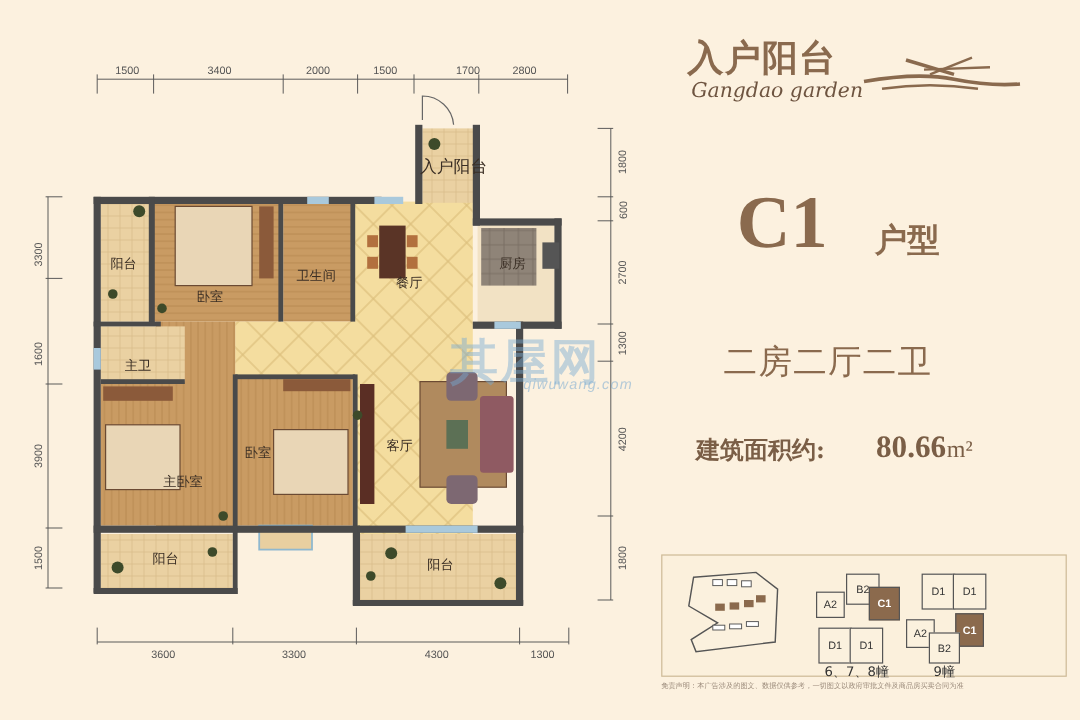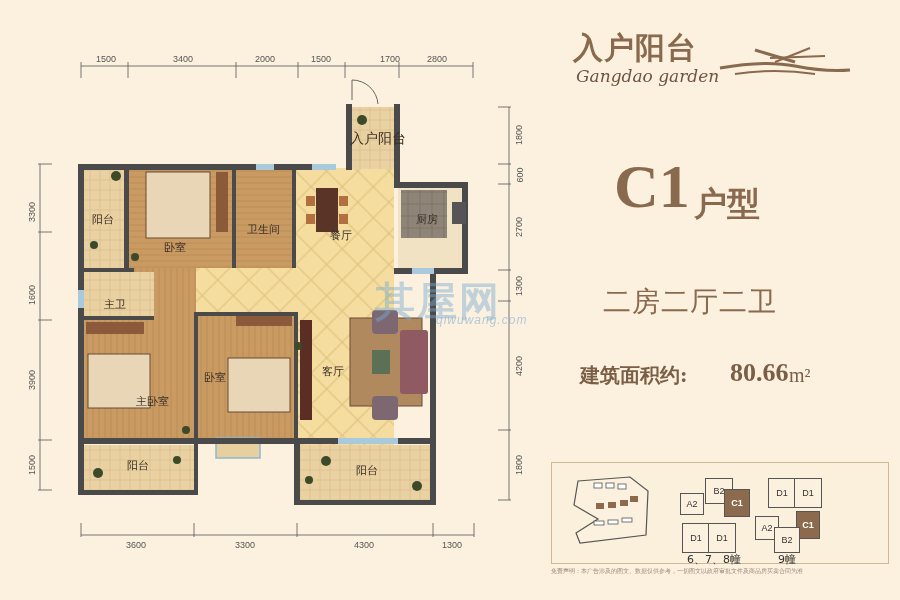--- a/index.html
+++ b/index.html
@@ -4,21 +4,21 @@
 <style>
   html,body{margin:0;padding:0;}
   body{width:900px;height:600px;background:#fcf1df;position:relative;overflow:hidden;font-family:"DejaVu Sans",sans-serif;color:#5a4a3a;}
   .abs{position:absolute;}
   .dim-label{position:absolute;font-size:9px;color:#555;font-family:"Liberation Sans",sans-serif;}
   .vlabel{transform:rotate(-90deg);transform-origin:center;white-space:nowrap;}
   .room-label{position:absolute;font-size:11px;color:#3a2e24;font-family:"DejaVu Sans",sans-serif;white-space:nowrap;}
   .logo-cn{position:absolute;left:573px;top:28px;font-size:30px;font-weight:bold;color:#8a6a4e;letter-spacing:1px;font-family:"DejaVu Sans",sans-serif;}
   .logo-en{position:absolute;left:576px;top:66px;font-size:17px;font-style:italic;color:#6e5440;font-family:"DejaVu Serif",serif;}
   .unit-code{position:absolute;left:614px;top:155px;font-size:62px;font-weight:bold;color:#8a6a4e;font-family:"Liberation Serif",serif;line-height:1;}
-  .unit-suffix{position:absolute;left:694px;top:182px;font-size:33px;font-weight:bold;color:#8a6a4e;font-family:"DejaVu Serif",serif;}
+  .unit-suffix{position:absolute;left:729px;top:182px;font-size:27px;font-weight:bold;color:#8a6a4e;font-family:"DejaVu Serif",serif;}
   .layout-txt{position:absolute;left:603px;top:283px;font-size:28px;color:#8a6a4e;font-family:"DejaVu Serif",serif;letter-spacing:1px;}
   .area-label{position:absolute;left:580px;top:362px;font-size:20px;color:#7a5e46;font-weight:bold;font-family:"DejaVu Serif",serif;}
   .area-val{position:absolute;left:730px;top:358px;font-size:26px;color:#7a5e46;font-weight:bold;font-family:"Liberation Serif",serif;}
   .area-unit{position:absolute;left:789px;top:364px;font-size:20px;color:#7a5e46;font-family:Liberation Serif, serif;}
   .keyplan{position:absolute;left:551px;top:462px;width:336px;height:100px;border:1.5px solid #cdb996;background:#fbf0dc;}
   .bld-lbl{position:absolute;font-size:13px;color:#333;font-family:"DejaVu Sans",sans-serif;}
   .unit-box{position:absolute;border:1.3px solid #555;background:#fbf1de;font-size:9px;color:#333;display:flex;align-items:center;justify-content:center;font-family:"Liberation Sans",sans-serif;}
   .unit-box.hl{background:#8b6a4d;color:#fff;font-weight:bold;}
   .disclaimer{position:absolute;left:551px;top:567px;font-size:6px;color:#9a8a7a;white-space:nowrap;}
   .watermark{position:absolute;left:375px;top:274px;font-size:40px;font-weight:bold;color:rgba(120,170,210,0.45);letter-spacing:2px;}

